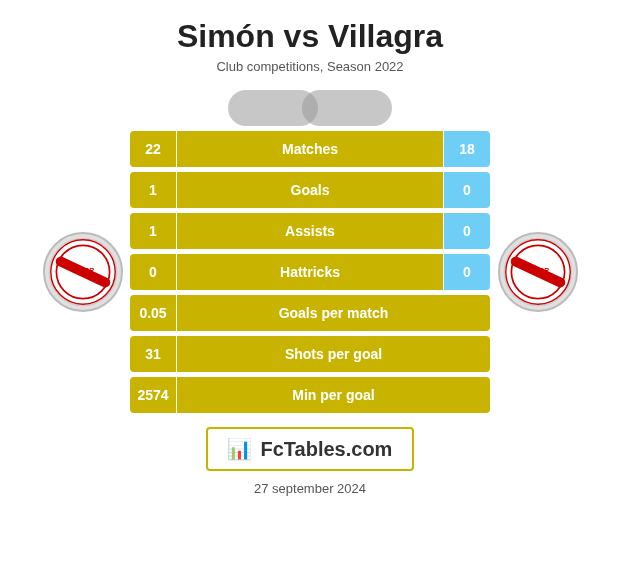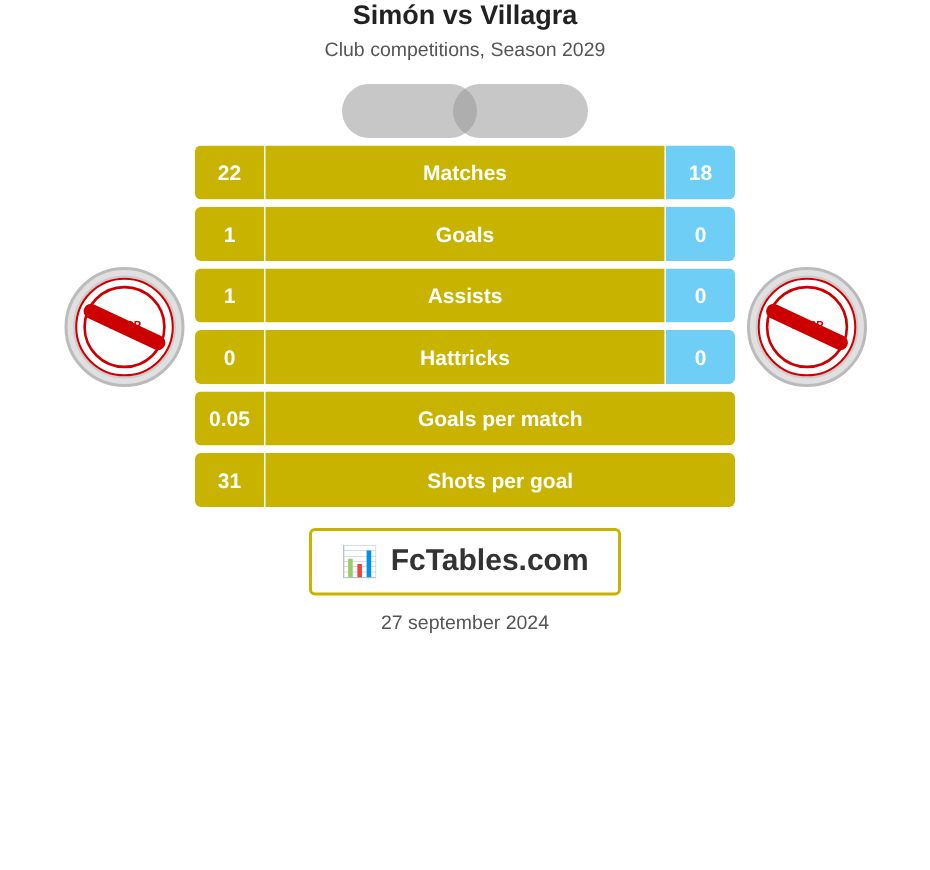--- a/index.html
+++ b/index.html
@@ -8,22 +8,23 @@
       height: 580px;
       background: #ffffff;
       font-family: Arial, sans-serif;
       display: flex;
       flex-direction: column;
       align-items: center;
       overflow: hidden;
     }
 
     .title {
-      font-size: 18px;
-      font-weight: bold;
+      font-size: 32px;
+      font-weight: bold;
+      margin-top: 18px;
       color: #222;
     }
 
     .subtitle {
       font-size: 13px;
       color: #555;
       margin-top: 4px;
       margin-bottom: 16px;
     }
 
@@ -183,21 +184,21 @@
       background: #999;
       border-radius: 18px;
       opacity: 0.55;
       margin-left: -8px;
     }
   </style>
 </head>
 <body>
 
 <div class="title">Simón vs Villagra</div>
-<div class="subtitle">Club competitions, Season 2029</div>
+<div class="subtitle">Club competitions, Season 2022</div>
 
 <div class="top-blobs">
   <div class="blob-left"></div>
   <div class="blob-right"></div>
 </div>
 
 <div class="main-section">
 
   <div class="side-logo-area">
     <div class="logo-circle">
@@ -247,20 +248,25 @@
       </div>
       <div class="stat-row single">
         <div class="stat-left-val">0.05</div>
         <div class="divider"></div>
         <div class="stat-label">Goals per match</div>
       </div>
       <div class="stat-row single">
         <div class="stat-left-val">31</div>
         <div class="divider"></div>
         <div class="stat-label">Shots per goal</div>
+      </div>
+      <div class="stat-row single">
+        <div class="stat-left-val">2574</div>
+        <div class="divider"></div>
+        <div class="stat-label">Min per goal</div>
       </div>
     </div>
 
   <div class="side-logo-area">
     <div class="logo-circle">
       <svg class="badge-svg" viewBox="0 0 100 100" xmlns="http://www.w3.org/2000/svg">
         <circle cx="50" cy="50" r="48" fill="#fff" stroke="#ccc" stroke-width="2"></circle>
         <circle cx="50" cy="50" r="42" fill="#fff"></circle>
         <path d="M18 35 L82 65" stroke="#cc0000" stroke-width="14" stroke-linecap="round"></path>
         <circle cx="50" cy="50" r="38" fill="none" stroke="#cc0000" stroke-width="2.5"></circle>

